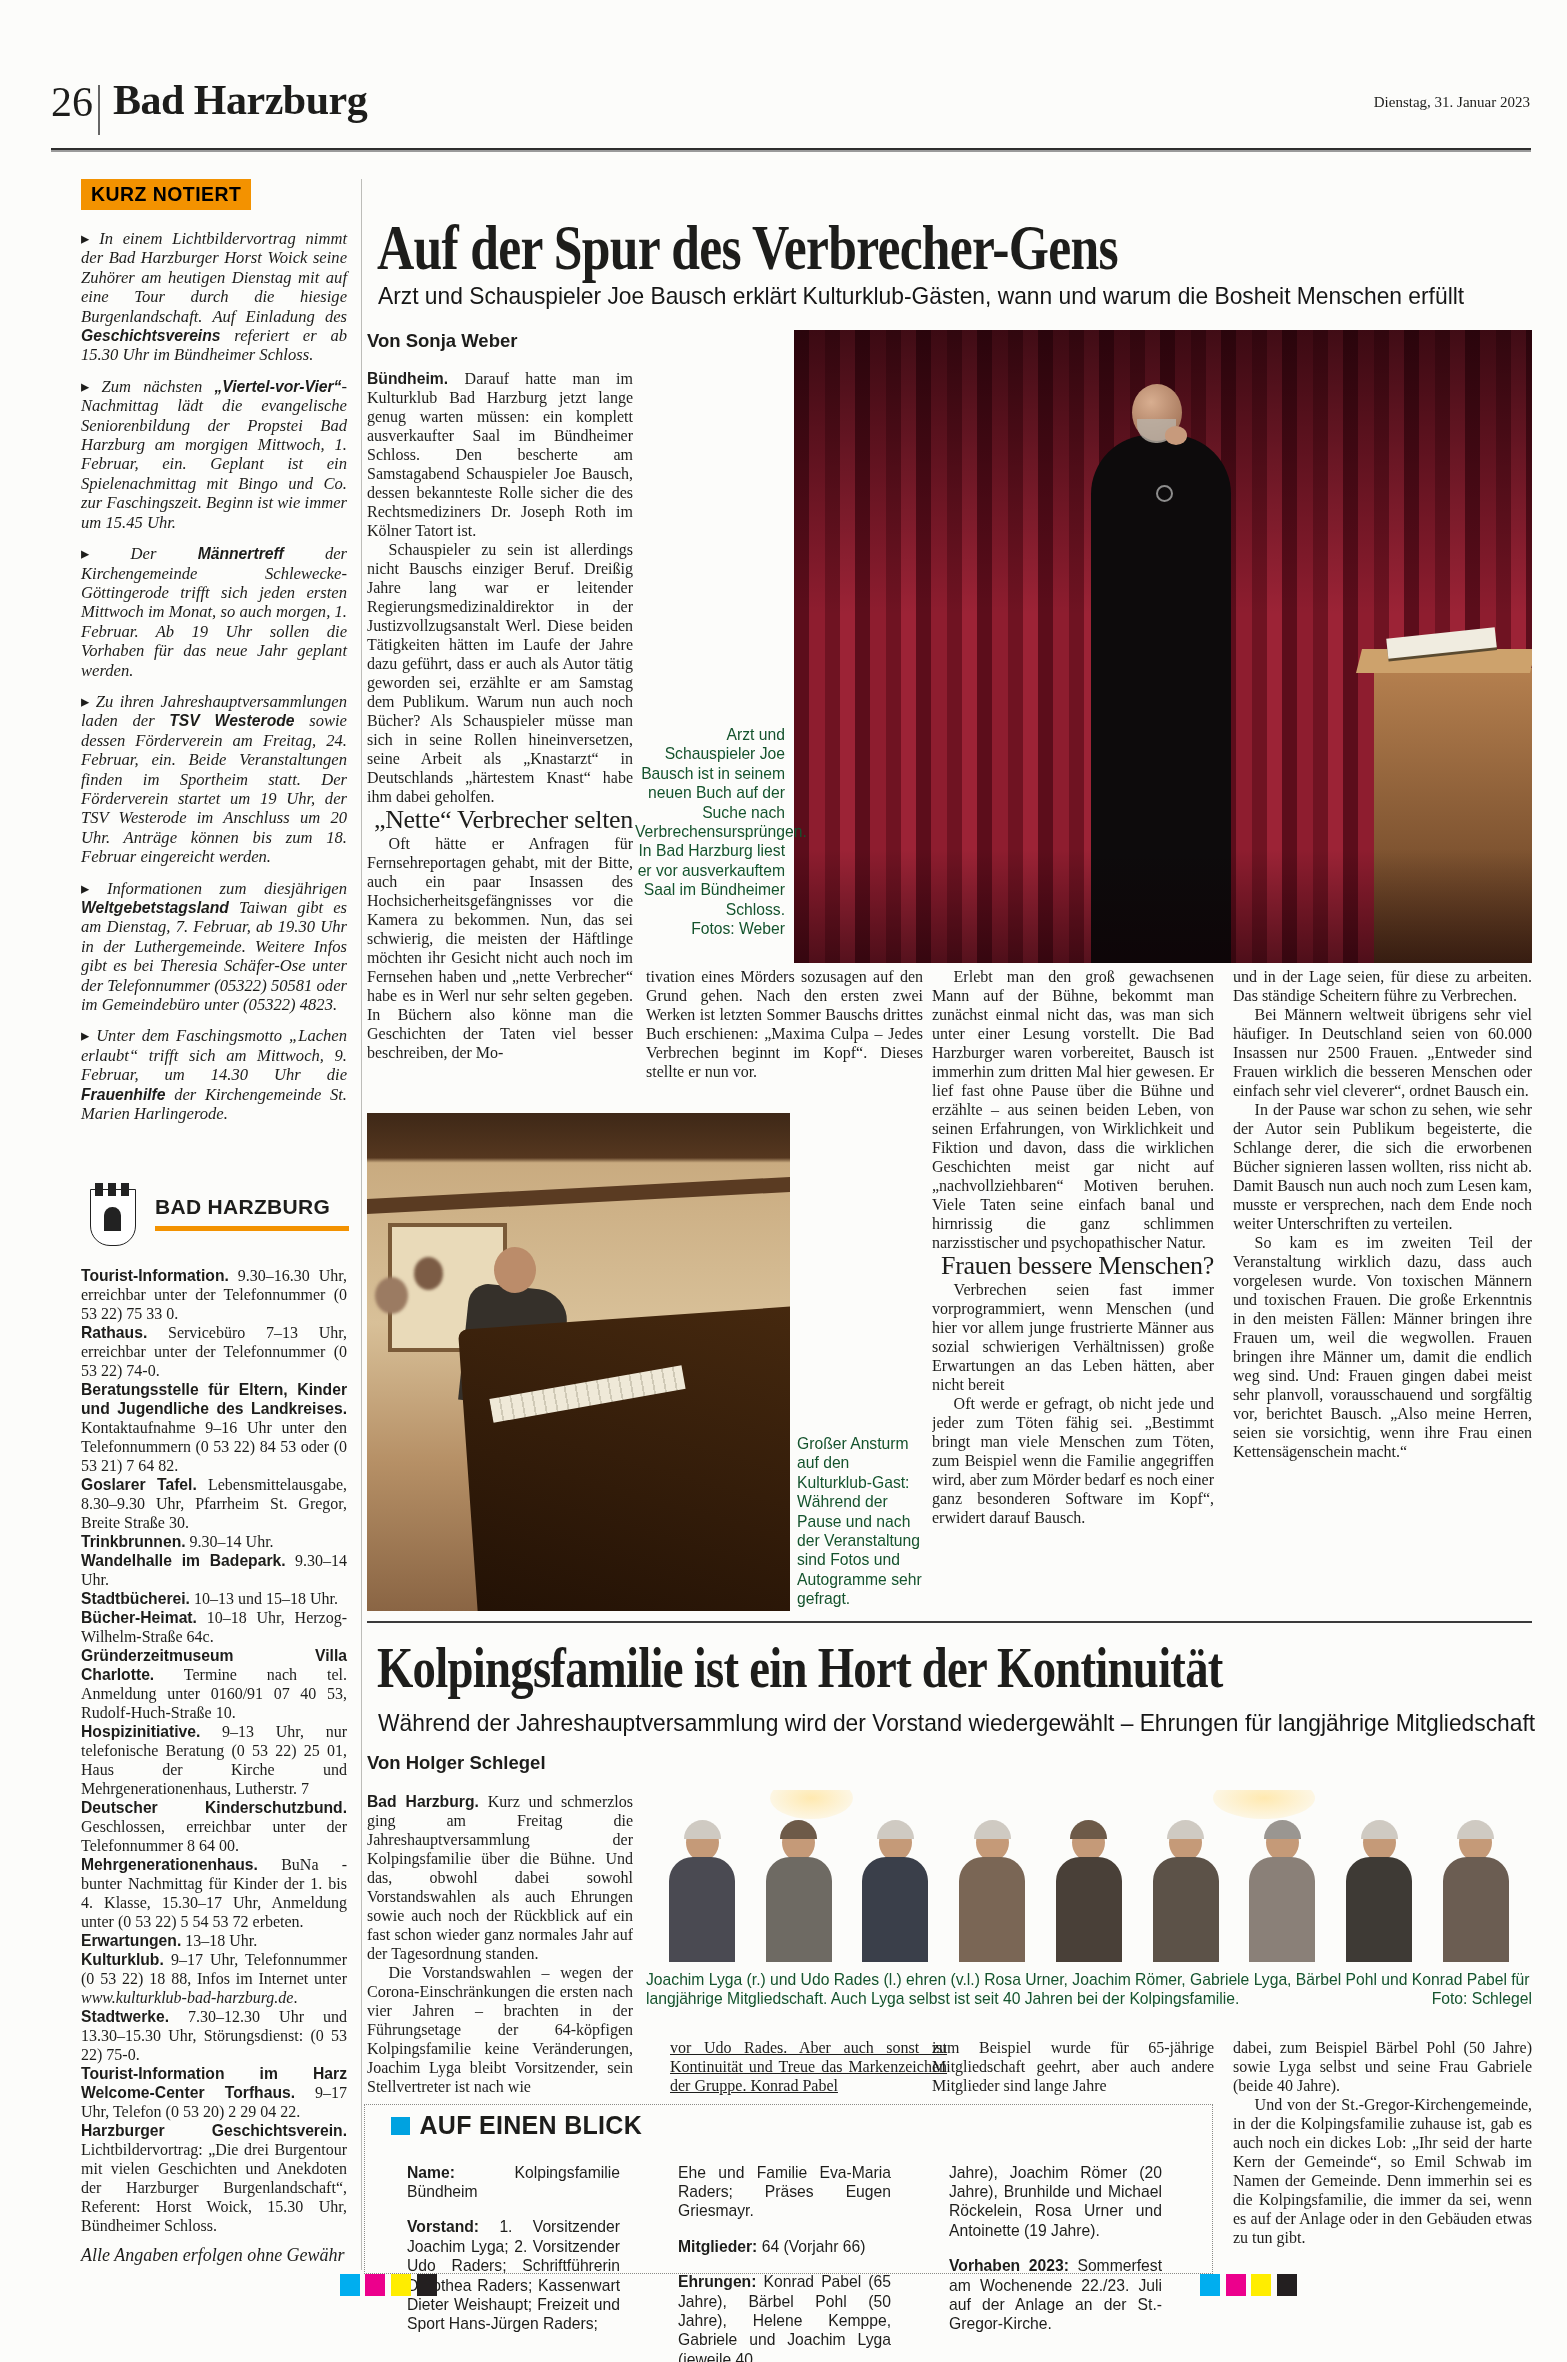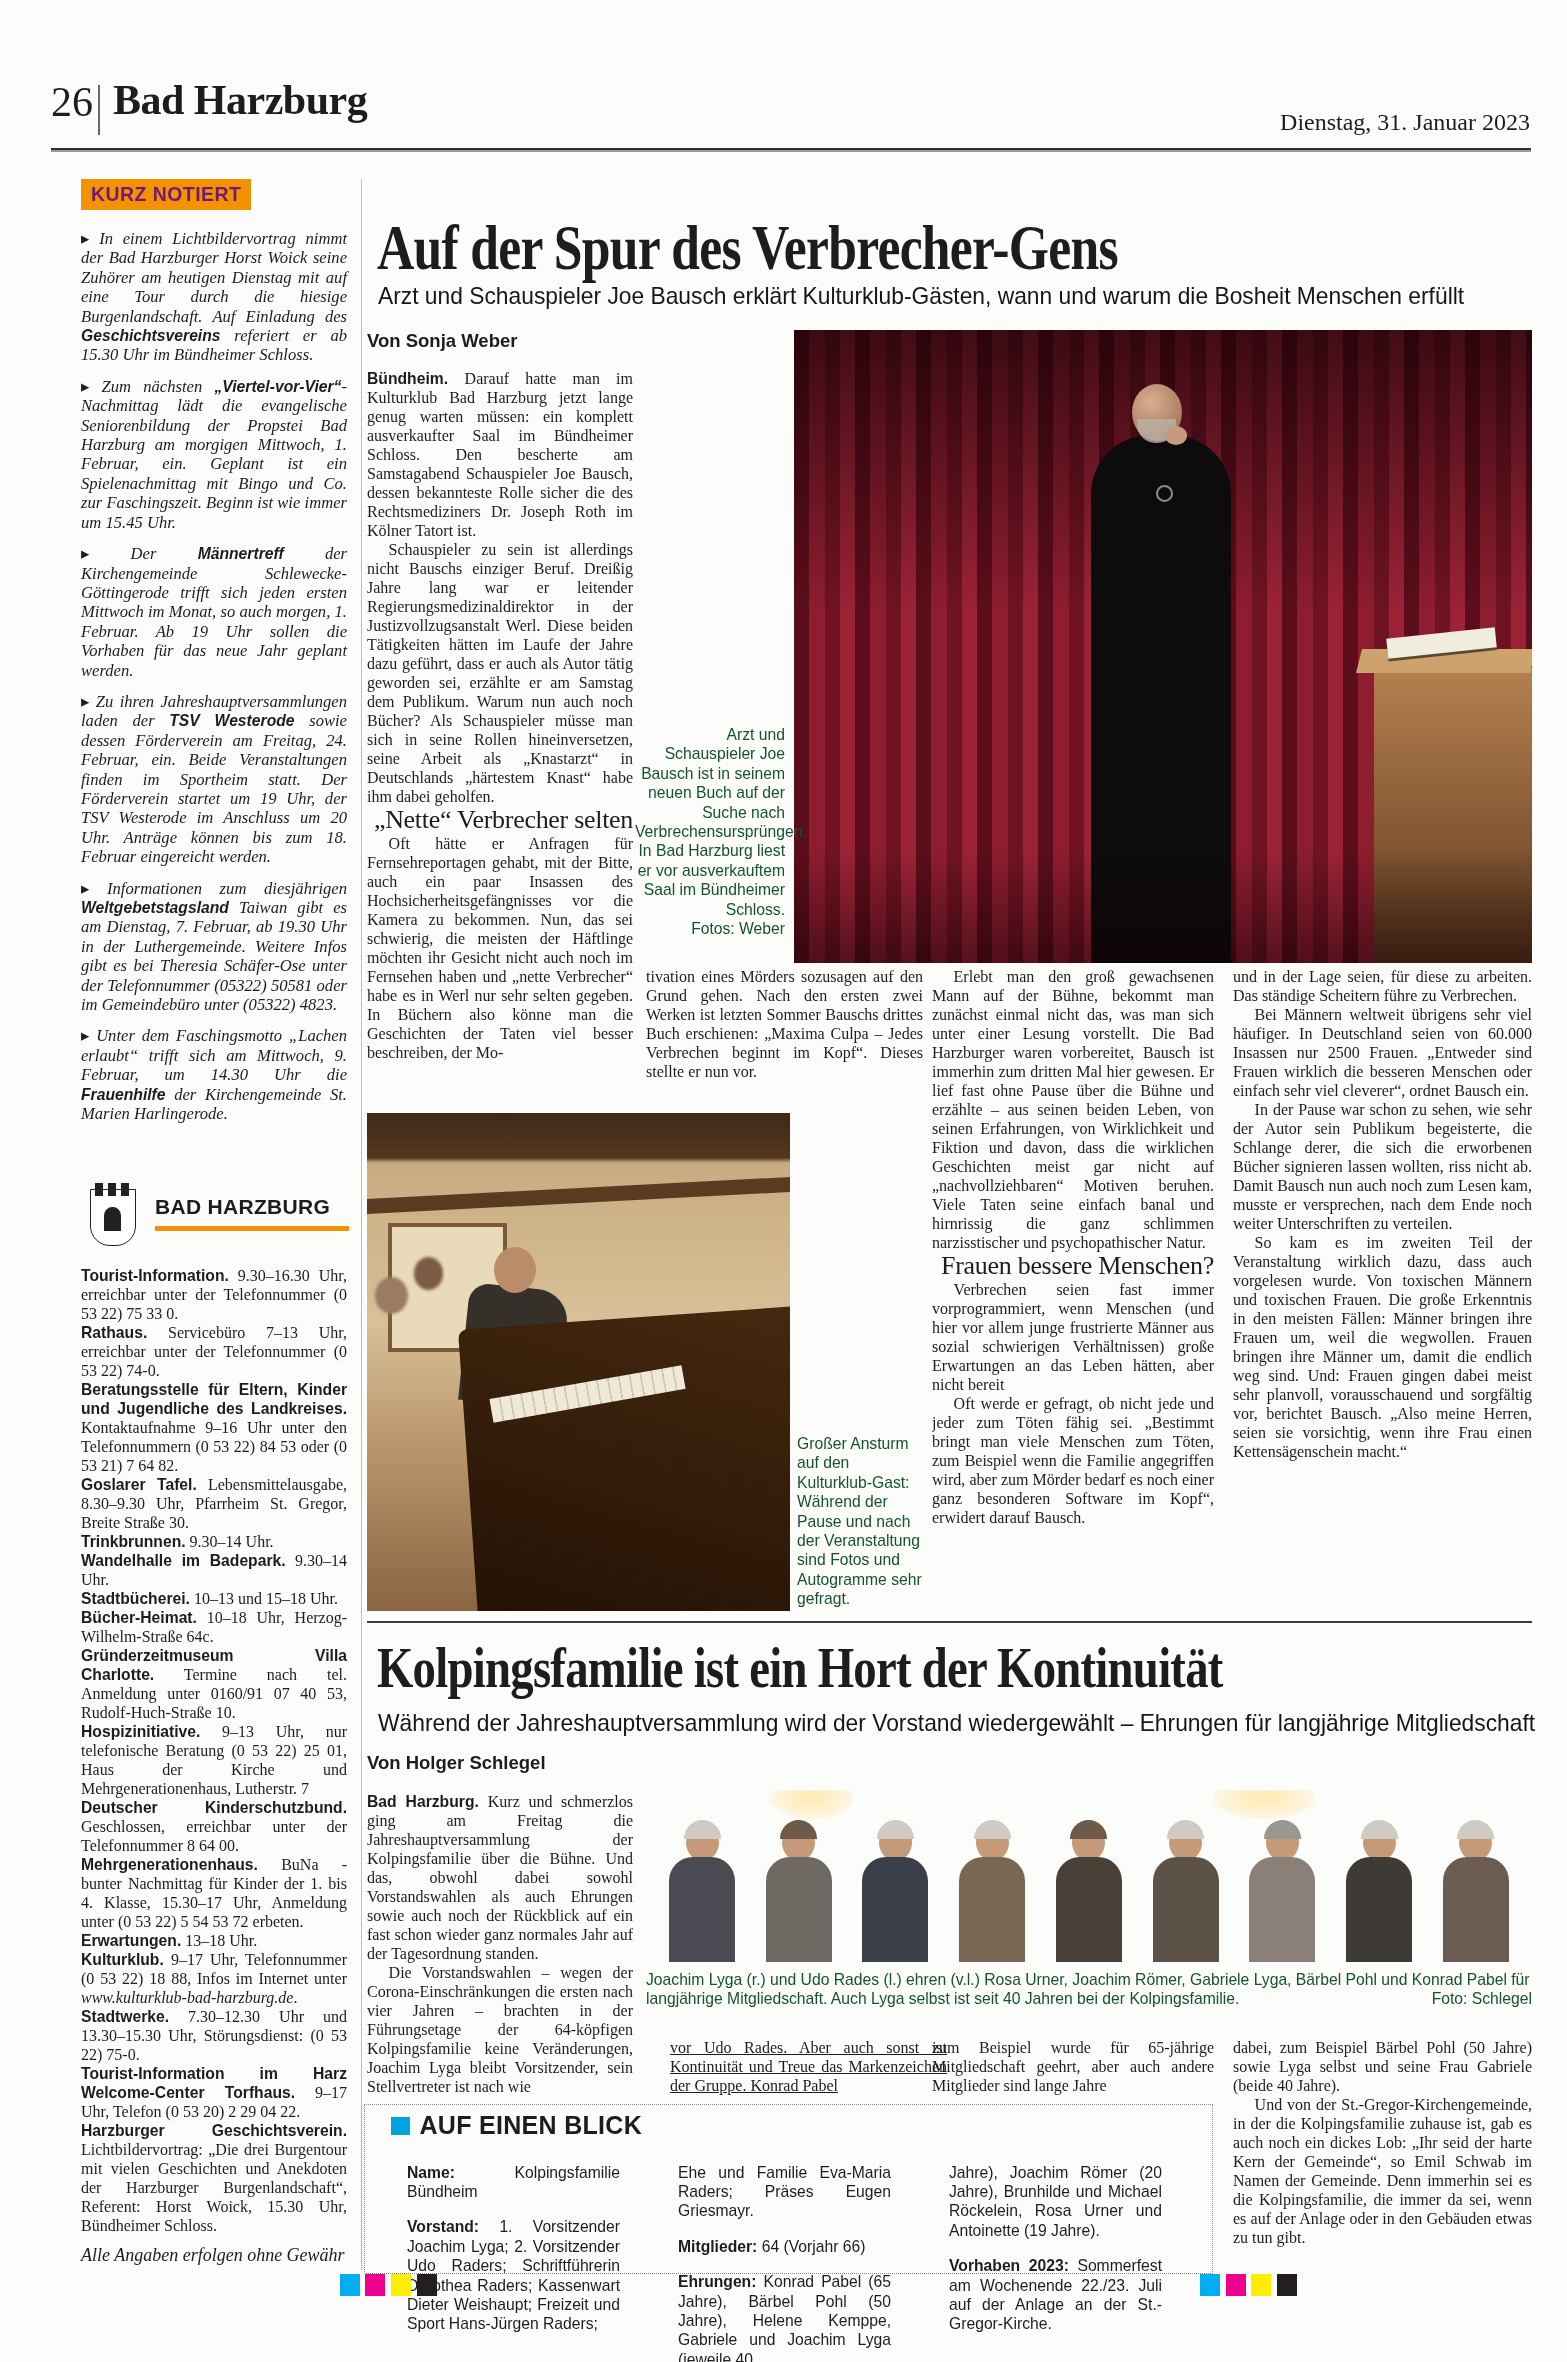--- a/index.html
+++ b/index.html
@@ -6,26 +6,26 @@
   .page{position:relative;width:1567px;height:2363px;background:#fcfcfa;color:#1d1d1b;
         font-family:"Liberation Serif","DejaVu Serif",serif;overflow:hidden;margin:0 auto;}
   .sans{font-family:"Liberation Sans","DejaVu Sans",sans-serif;}
   p{margin:0;text-align:justify;hyphens:auto;-webkit-hyphens:auto;}
   b{font-weight:700;}
 
   
   .pagenum{position:absolute;left:51px;top:78px;font-size:42px;}
   .pagenum-bar{position:absolute;left:98px;top:85px;width:1.8px;height:50px;background:#666;}
   .section-title{position:absolute;left:113px;top:76px;font-size:42px;font-weight:700;letter-spacing:-0.5px;}
-  .issue-date{position:absolute;right:37px;top:109px;font-size:24px;}
+  .issue-date{position:absolute;right:37px;top:94px;font-size:15px;}
   .header-rule{position:absolute;left:51px;top:148px;width:1480px;height:3.7px;
                background:linear-gradient(#2e2e2e 55%,#9a9a9a 55%);}
 
   
-  .badge{position:absolute;left:81px;top:179px;background:#f39200;color:#701a75;
+  .badge{position:absolute;left:81px;top:179px;background:#f39200;color:#000000;
          font:700 19.4px/1 "Liberation Sans","DejaVu Sans",sans-serif;padding:5.5px 10px 6.5px;letter-spacing:0.5px;}
   .briefs{position:absolute;left:81px;top:229px;width:266px;font-size:16.6px;line-height:19.4px;font-style:italic;}
   .briefs p{margin:0 0 12px;}
   .briefs b{font-family:"Liberation Sans","DejaVu Sans",sans-serif;font-size:15.7px;}
   .crest{position:absolute;left:90px;top:1189px;width:46px;height:57px;border:1.8px solid #222;
          border-radius:0 0 20px 20px;background:#fff;box-sizing:border-box;}
   .crest .tower{position:absolute;top:-7.4px;width:8.3px;height:13px;background:#222;}
   .crest .t1{left:3.7px;} .crest .t2{left:16.6px;} .crest .t3{left:29.5px;}
   .crest .gate{position:absolute;left:13px;top:16.6px;width:16.6px;height:24px;background:#222;
                border-radius:8.3px 8.3px 0 0;}

